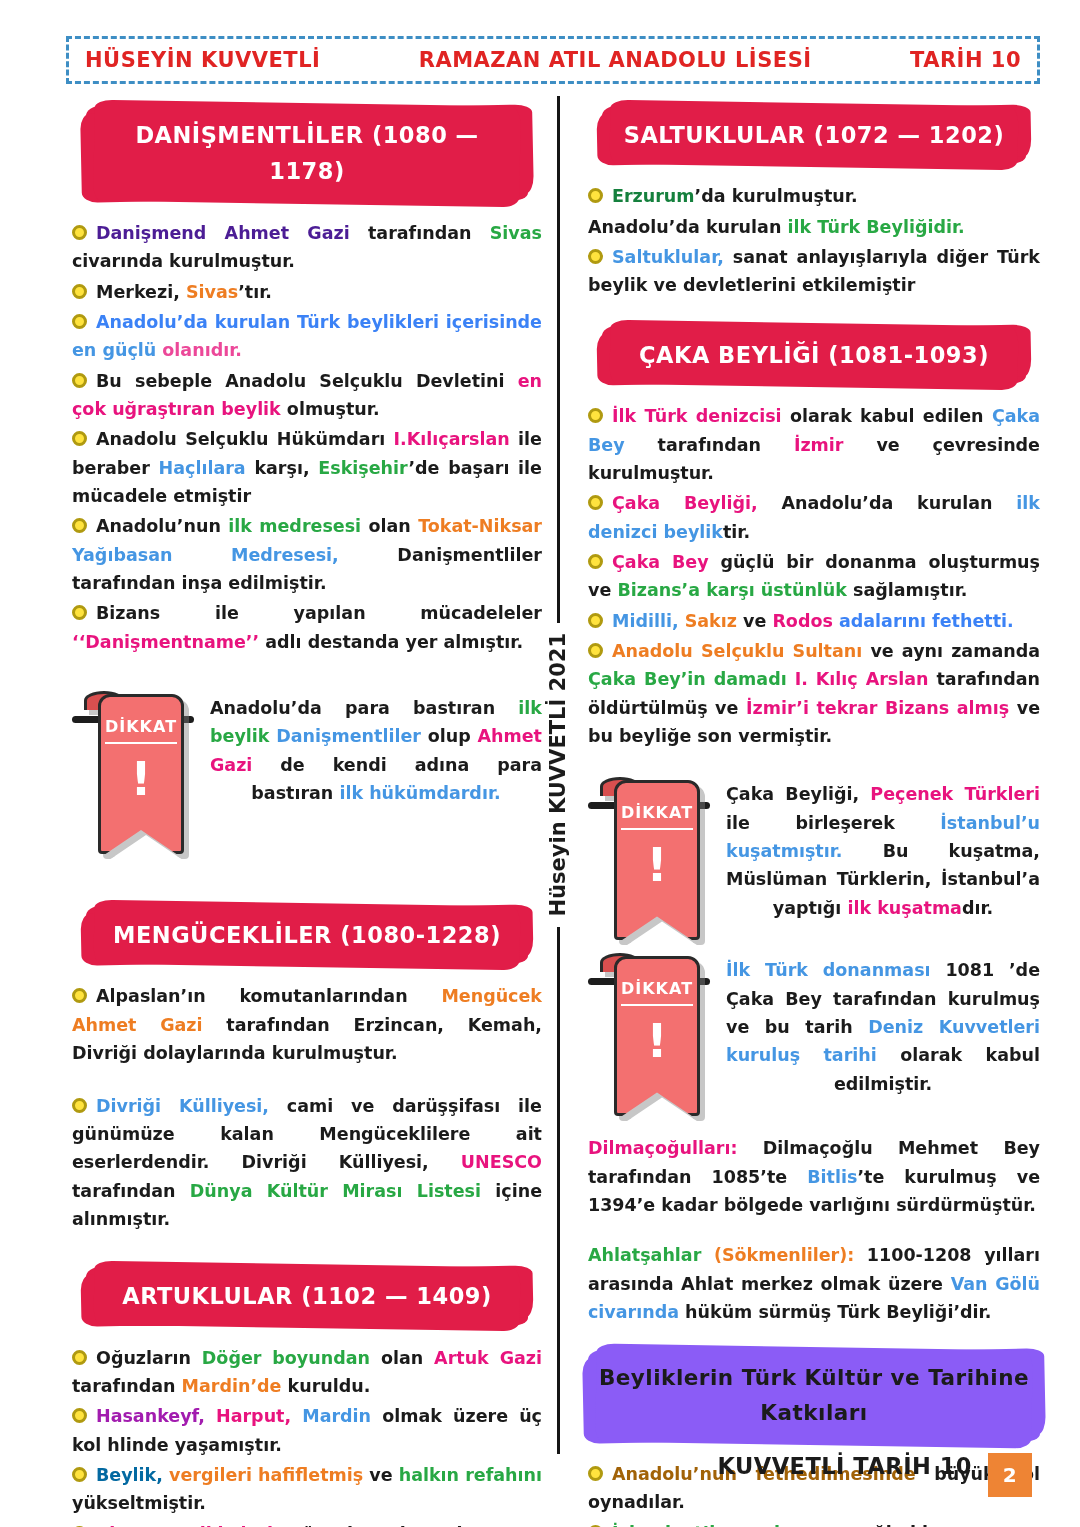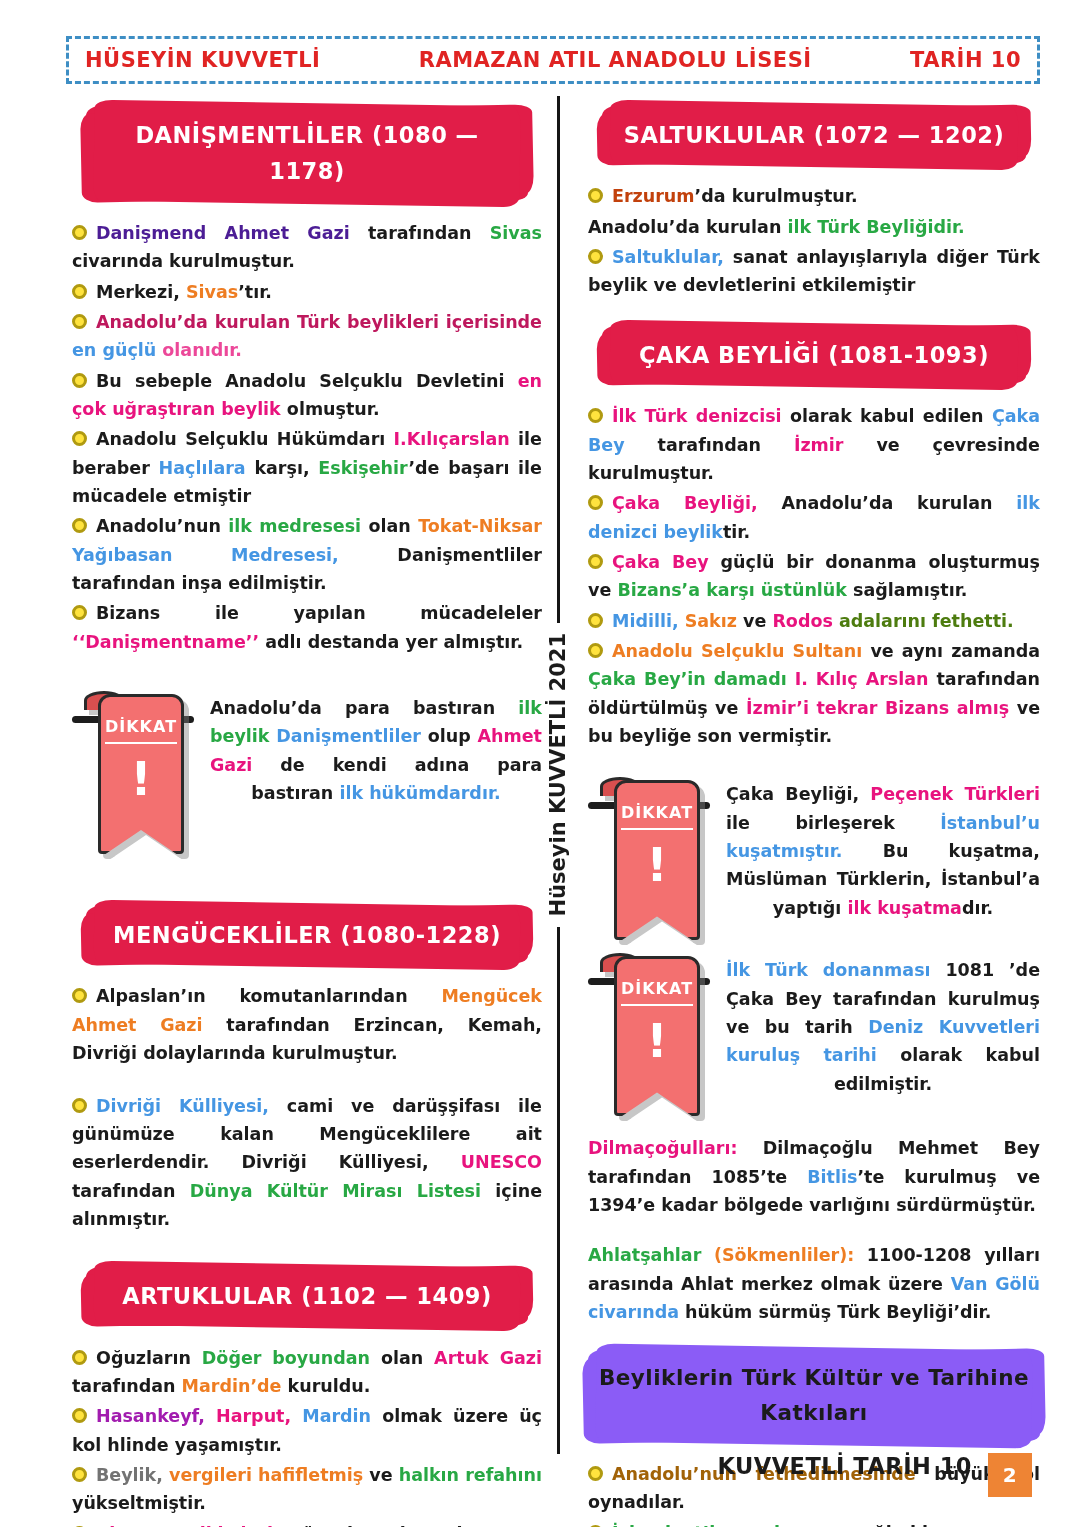--- a/index.html
+++ b/index.html
@@ -113,21 +113,21 @@
     <span>TARİH 10</span>
   </div>
 
   <div class="col col-left">
 
     <div class="banner">
       <span>DANİŞMENTLİLER (1080 — 1178)</span>
     </div>
     <p class="li"><span class="dot"></span><span><span style="color: #4c1d95;">Danişmend Ahmet Gazi </span><span style="color: rgb(27, 27, 27);">tarafından </span><span style="color: rgb(40, 168, 68);">Sivas </span><span style="color: rgb(27, 27, 27);">civarında kurulmuştur.</span></span></p>
     <p class="li"><span class="dot"></span><span><span style="color: rgb(27, 27, 27);">Merkezi, </span><span style="color: rgb(238, 125, 34);">Sivas</span><span style="color: rgb(27, 27, 27);">’tır.</span></span></p>
-    <p class="li"><span class="dot"></span><span><span style="color: #be185d;">Anadolu’da kurulan Türk beylikleri içerisinde </span><span style="color: rgb(69, 150, 227);">en güçlü </span><span style="color: #ec4899;">olanıdır.</span></span></p>
+    <p class="li"><span class="dot"></span><span><span style="color: #3b82f6;">Anadolu’da kurulan Türk beylikleri içerisinde </span><span style="color: rgb(69, 150, 227);">en güçlü </span><span style="color: #ec4899;">olanıdır.</span></span></p>
     <p class="li"><span class="dot"></span><span><span style="color: rgb(27, 27, 27);">Bu sebeple Anadolu Selçuklu Devletini </span><span style="color: rgb(232, 19, 126);">en çok uğraştıran beylik </span><span style="color: rgb(27, 27, 27);">olmuştur.</span></span></p>
     <p class="li"><span class="dot"></span><span><span style="color: rgb(27, 27, 27);">Anadolu Selçuklu Hükümdarı </span><span style="color: rgb(232, 19, 126);">I.Kılıçarslan </span><span style="color: rgb(27, 27, 27);">ile beraber </span><span style="color: rgb(69, 150, 227);">Haçlılara </span><span style="color: rgb(27, 27, 27);">karşı, </span><span style="color: rgb(40, 168, 68);">Eskişehir</span><span style="color: rgb(27, 27, 27);">’de başarı ile mücadele etmiştir</span></span></p>
     <p class="li"><span class="dot"></span><span><span style="color: rgb(27, 27, 27);">Anadolu’nun </span><span style="color: rgb(40, 168, 68);">ilk medresesi </span><span style="color: rgb(27, 27, 27);">olan </span><span style="color: rgb(238, 125, 34);">Tokat-Niksar </span><span style="color: rgb(69, 150, 227);">Yağıbasan Medresesi, </span><span style="color: rgb(27, 27, 27);">Danişmentliler tarafından inşa edilmiştir.</span></span></p>
     <p class="li"><span class="dot"></span><span><span style="color: rgb(27, 27, 27);">Bizans ile yapılan mücadeleler </span><span style="color: rgb(232, 19, 126);">‘‘Danişmentname’’ </span><span style="color: rgb(27, 27, 27);">adlı destanda yer almıştır.</span></span></p>
 
     <div class="dikkat dk-left">
       <div class="ribbon-wrap">
         <div class="rod"></div>
         <div class="flag">
           <div class="flag-shape">
@@ -143,47 +143,47 @@
       <span>MENGÜCEKLİLER (1080-1228)</span>
     </div>
     <p class="li"><span class="dot"></span><span><span style="color: rgb(27, 27, 27);">Alpaslan’ın komutanlarından </span><span style="color: rgb(238, 125, 34);">Mengücek Ahmet Gazi </span><span style="color: rgb(27, 27, 27);">tarafından Erzincan, Kemah, Divriği dolaylarında kurulmuştur.</span></span></p>
     <p class="li gap"><span class="dot"></span><span><span style="color: rgb(69, 150, 227);">Divriği Külliyesi, </span><span style="color: rgb(27, 27, 27);">cami ve darüşşifası ile günümüze kalan Mengüceklilere ait eserlerdendir. Divriği Külliyesi, </span><span style="color: rgb(232, 19, 126);">UNESCO </span><span style="color: rgb(27, 27, 27);">tarafından </span><span style="color: rgb(40, 168, 68);">Dünya Kültür Mirası Listesi </span><span style="color: rgb(27, 27, 27);">içine alınmıştır.</span></span></p>
 
     <div class="banner" style="margin-top:34px;">
       <span>ARTUKLULAR (1102 — 1409)</span>
     </div>
     <p class="li"><span class="dot"></span><span><span style="color: rgb(27, 27, 27);">Oğuzların </span><span style="color: rgb(40, 168, 68);">Döğer boyundan </span><span style="color: rgb(27, 27, 27);">olan </span><span style="color: rgb(232, 19, 126);">Artuk Gazi </span><span style="color: rgb(27, 27, 27);">tarafından </span><span style="color: rgb(238, 125, 34);">Mardin’de </span><span style="color: rgb(27, 27, 27);">kuruldu.</span></span></p>
     <p class="li"><span class="dot"></span><span><span style="color: #a21caf;">Hasankeyf, </span><span style="color: rgb(232, 19, 126);">Harput, </span><span style="color: rgb(69, 150, 227);">Mardin </span><span style="color: rgb(27, 27, 27);">olmak üzere üç kol hlinde yaşamıştır.</span></span></p>
-    <p class="li"><span class="dot"></span><span><span style="color: #737373;">Beylik, </span><span style="color: rgb(238, 125, 34);">vergileri hafifletmiş </span><span style="color: rgb(27, 27, 27);">ve </span><span style="color: rgb(40, 168, 68);">halkın refahını </span><span style="color: rgb(27, 27, 27);">yükseltmiştir.</span></span></p>
+    <p class="li"><span class="dot"></span><span><span style="color: #0369a1;">Beylik, </span><span style="color: rgb(238, 125, 34);">vergileri hafifletmiş </span><span style="color: rgb(27, 27, 27);">ve </span><span style="color: rgb(40, 168, 68);">halkın refahını </span><span style="color: rgb(27, 27, 27);">yükseltmiştir.</span></span></p>
     <p class="li"><span class="dot"></span><span><span style="color: rgb(232, 19, 126);">Bizans sikkeleri </span><span style="color: rgb(27, 27, 27);">örnek alınarak </span><span style="color: rgb(69, 150, 227);">para basılmıştır. </span></span></p>
 
   </div>
 
   <div class="divider">
     <div class="seg"></div>
     <span class="note">Hüseyin KUVVETLİ 2021</span>
     <div class="seg"></div>
   </div>
 
   <div class="col col-right">
 
     <div class="banner">
       <span>SALTUKLULAR (1072 — 1202)</span>
     </div>
-    <p class="li"><span class="dot"></span><span><span style="color: #c2410c;">Erzurum</span><span style="color: rgb(27, 27, 27);">’da kurulmuştur.</span></span></p>
+    <p class="li"><span class="dot"></span><span><span style="color: #15803d;">Erzurum</span><span style="color: rgb(27, 27, 27);">’da kurulmuştur.</span></span></p>
     <p class="li"><span><span style="color: rgb(27, 27, 27);">Anadolu’da kurulan </span><span style="color: rgb(40, 168, 68);">ilk Türk Beyliğidir.</span></span></p>
     <p class="li"><span class="dot"></span><span><span style="color: rgb(69, 150, 227);">Saltuklular, </span><span style="color: rgb(27, 27, 27);">sanat anlayışlarıyla diğer Türk beylik ve devletlerini etkilemiştir</span></span></p>
 
     <div class="banner">
       <span>ÇAKA BEYLİĞİ (1081-1093)</span>
     </div>
     <p class="li"><span class="dot"></span><span><span style="color: rgb(232, 19, 126);">İlk Türk denizcisi </span><span style="color: rgb(27, 27, 27);">olarak kabul edilen </span><span style="color: rgb(69, 150, 227);">Çaka Bey </span><span style="color: rgb(27, 27, 27);">tarafından </span><span style="color: rgb(232, 19, 126);">İzmir </span><span style="color: rgb(27, 27, 27);">ve çevresinde kurulmuştur.</span></span></p>
     <p class="li"><span class="dot"></span><span><span style="color: rgb(232, 19, 126);">Çaka Beyliği, </span><span style="color: rgb(27, 27, 27);">Anadolu’da kurulan </span><span style="color: rgb(69, 150, 227);">ilk denizci beylik</span><span style="color: rgb(27, 27, 27);">tir.</span></span></p>
     <p class="li"><span class="dot"></span><span><span style="color: rgb(232, 19, 126);">Çaka Bey </span><span style="color: rgb(27, 27, 27);">güçlü bir donanma oluşturmuş ve </span><span style="color: rgb(40, 168, 68);">Bizans’a karşı üstünlük </span><span style="color: rgb(27, 27, 27);">sağlamıştır.</span></span></p>
-    <p class="li"><span class="dot"></span><span><span style="color: rgb(69, 150, 227);">Midilli, </span><span style="color: rgb(238, 125, 34);">Sakız </span><span style="color: rgb(27, 27, 27);">ve </span><span style="color: rgb(232, 19, 126);">Rodos </span><span style="color: #4d7c0f;">adalarını fethetti.</span></span></p>
+    <p class="li"><span class="dot"></span><span><span style="color: rgb(69, 150, 227);">Midilli, </span><span style="color: rgb(238, 125, 34);">Sakız </span><span style="color: rgb(27, 27, 27);">ve </span><span style="color: rgb(232, 19, 126);">Rodos </span><span style="color: #3b82f6;">adalarını fethetti.</span></span></p>
     <p class="li"><span class="dot"></span><span><span style="color: rgb(238, 125, 34);">Anadolu Selçuklu Sultanı </span><span style="color: rgb(27, 27, 27);">ve aynı zamanda </span><span style="color: rgb(40, 168, 68);">Çaka Bey’in damadı </span><span style="color: rgb(232, 19, 126);">I. Kılıç Arslan </span><span style="color: rgb(27, 27, 27);">tarafından öldürtülmüş ve </span><span style="color: rgb(232, 19, 126);">İzmir’i tekrar Bizans almış </span><span style="color: rgb(27, 27, 27);">ve bu beyliğe son vermiştir.</span></span></p>
 
     <div class="dikkat" style="margin:26px 0 4px;">
       <div class="ribbon-wrap">
         <div class="rod"></div>
         <div class="flag">
           <div class="flag-shape">
             <span class="dk-label">DİKKAT</span>
             <span class="dk-mark">!</span>
           </div>

